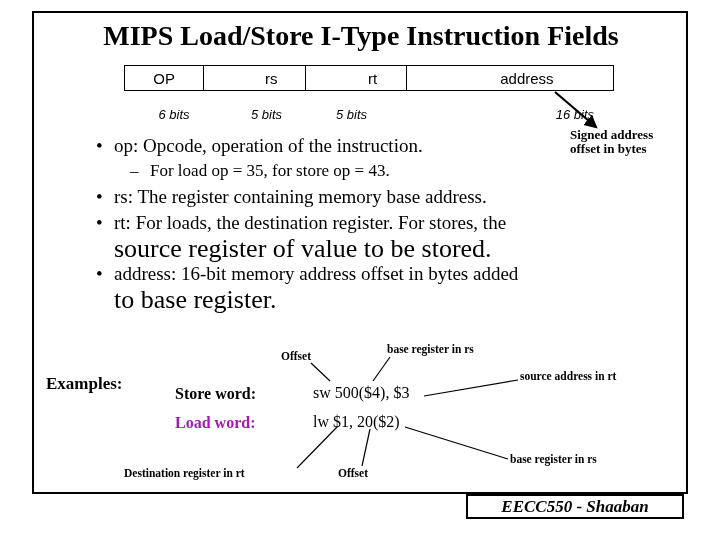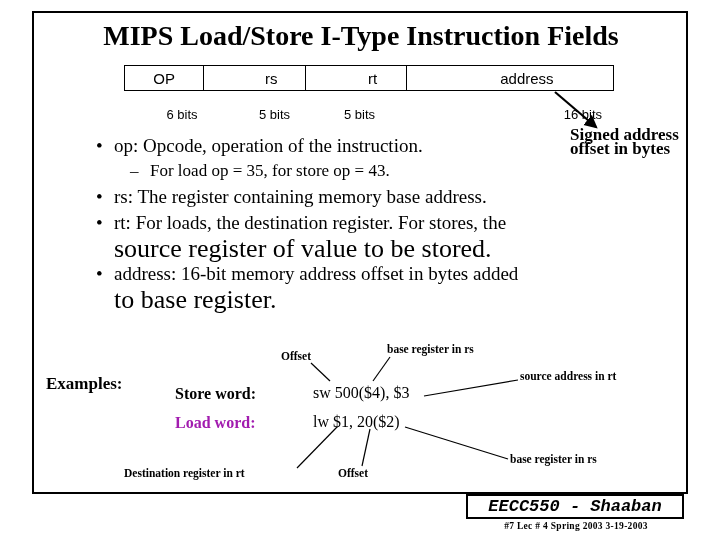--- a/index.html
+++ b/index.html
@@ -66,46 +66,47 @@
     justify-content: center;
   }
   .fields .cell:last-child { border-right: none; }
   .w-op { width: 100px; }
   .w-rs { width: 85px; }
   .w-rt { width: 85px; }
   .w-addr { width: 218px; }
 
   .bits-row {
     position: absolute;
-    left: 132px;
+    left: 124px;
     top: 105px;
     width: 490px;
     height: 18px;
     display: flex;
+    font-style: italic;
   }
   .bits-row .bcell {
     font-family: "Liberation Sans", sans-serif;
     font-size: 13px;
     color: #000000;
     display: flex;
     align-items: center;
     justify-content: center;
   }
   .b-op { width: 100px; }
   .b-rs { width: 85px; }
   .b-rt { width: 85px; }
   .b-addr { width: 218px; justify-content: flex-end !important; padding-right: 18px; box-sizing: border-box;}
 
   .signed-note {
     position: absolute;
     left: 570px;
     top: 128px;
     width: 130px;
     font-family: "Liberation Serif", serif;
-    font-size: 17px;
+    font-size: 13px;
     font-weight: bold;
     line-height: 14px;
     color: #000000;
   }
 
   .bullets {
     position: absolute;
     left: 88px;
     top: 133px;
     width: 560px;
@@ -209,21 +210,20 @@
   .footer-text {
     position: absolute;
     left: 466px;
     top: 497px;
     width: 218px;
     text-align: center;
     font-size: 17px;
     font-weight: bold;
     font-style: italic;
     color: #000000;
-    font-family: Liberation Mono, monospace;
   }
   .footer-sub {
     position: absolute;
     left: 466px;
     top: 521px;
     width: 220px;
     text-align: center;
     font-size: 9.5px;
     font-weight: bold;
     color: #000000;
@@ -319,15 +319,14 @@
 
     <line x1="297" y1="468" x2="337" y2="427" stroke="#000000" stroke-width="1.2"></line>
 
     <line x1="362" y1="466" x2="370" y2="429" stroke="#000000" stroke-width="1.2"></line>
 
     <line x1="508" y1="459" x2="405" y2="427" stroke="#000000" stroke-width="1.2"></line>
   </svg>
 
   <div class="footer-box"></div>
   <div class="footer-text">EECC550 - Shaaban</div>
-  <div class="footer-sub">#7   Lec # 4   Spring 2003   3-19-2003</div>
 
 </div>
 
 </body></html>

